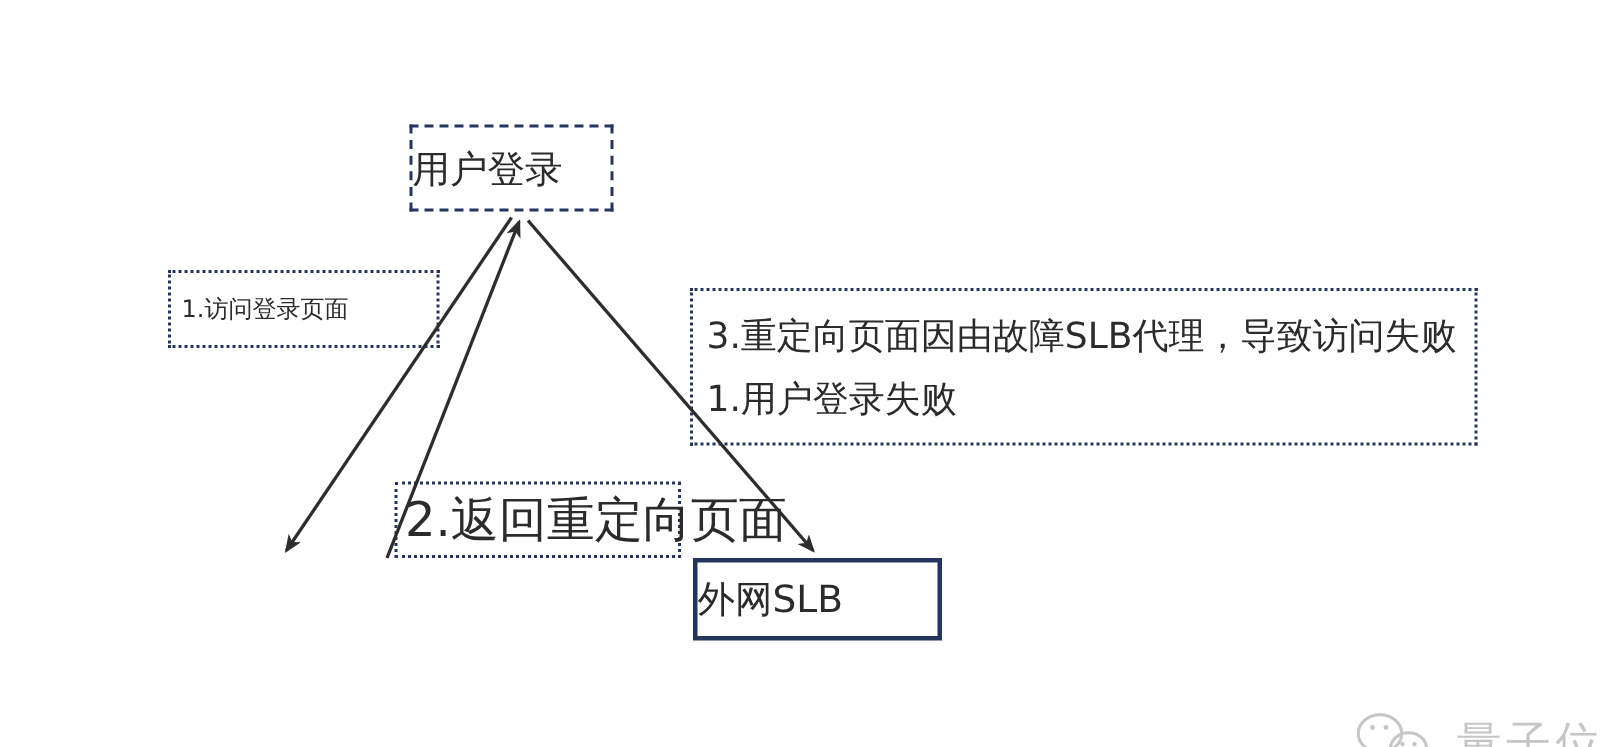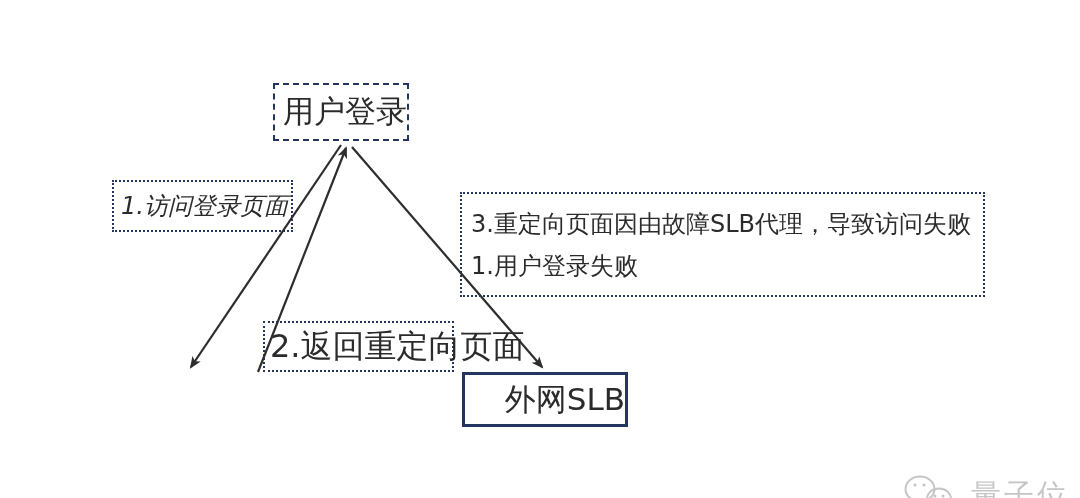--- a/index.html
+++ b/index.html
@@ -10,30 +10,30 @@
     --watermark:#c6c6c6;
   }
   html,body{margin:0;padding:0;background:var(--bg);}
   .canvas{
     position:relative;width:1080px;height:498px;background:var(--bg);
     font-family:"DejaVu Sans","Liberation Sans",sans-serif;
     color:var(--text);overflow:hidden;
   }
   .box{
     position:absolute;box-sizing:border-box;background:var(--bg);
-    display:flex;align-items:center;justify-content:flex-end;
-    font-size:31px;color:var(--text);white-space:nowrap;
+    display:flex;align-items:center;justify-content:flex-start;
+    font-size:25px;color:var(--text);white-space:nowrap;
   }
   .dashed{border:2px dashed var(--border);}
   .dotted{border:2px dotted var(--border);}
   .solid{border:3px solid var(--border);}
   .left-align{justify-content:flex-start;padding-left:7px;}
 
   .node-user{left:273px;top:83px;width:136px;height:58px;}
-  .label-step1{left:112px;top:180px;width:181px;height:52px;font-size:24px;font-style:italic;}
+  .label-step1{left:112px;top:180px;width:181px;height:52px;font-size:16px;}
   .label-step34{
     left:460px;top:192px;width:525px;height:105px;
     flex-direction:column;align-items:flex-start;justify-content:center;
     padding-left:9px;font-size:24px;row-gap:10px;
   }
   .label-step2{left:263px;top:321px;width:191px;height:51px;font-size:32px;padding-left:5px;}
   .node-office{left:88px;top:372px;width:174px;height:55px;}
   .node-external{left:462px;top:372px;width:166px;height:55px;}
 
   .arrows{position:absolute;left:0;top:0;width:1080px;height:498px;pointer-events:none;}

